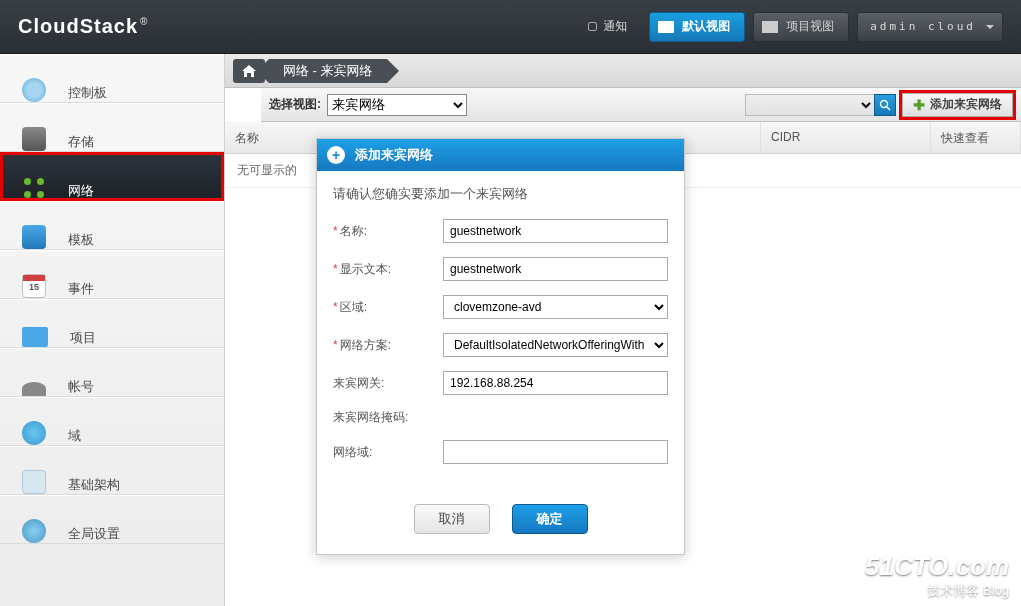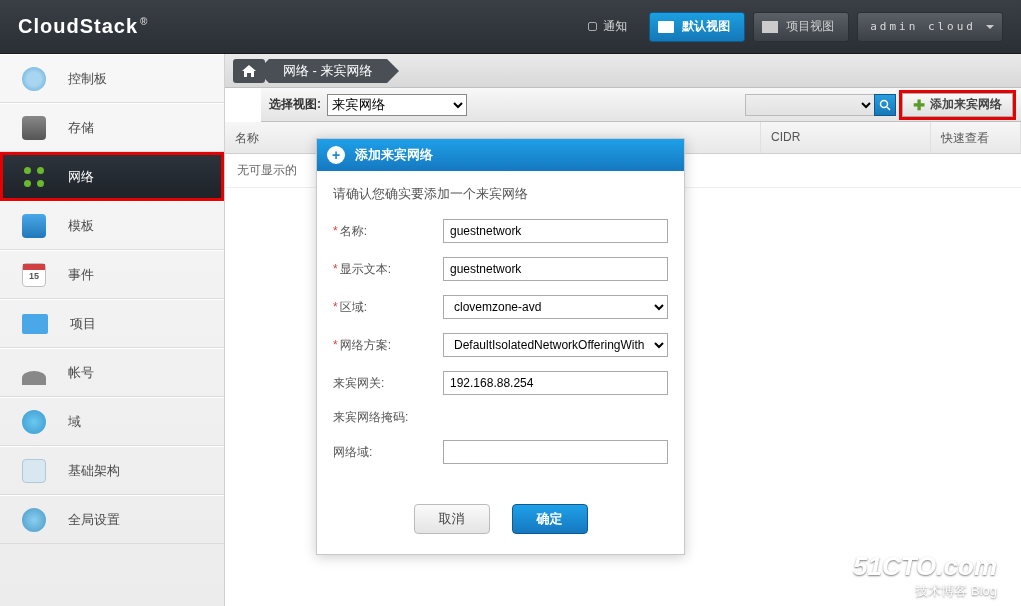--- a/index.html
+++ b/index.html
@@ -16,21 +16,21 @@
   .view-btn.active { background: linear-gradient(to bottom,#1b9fe0,#1578b8); border:1px solid #0d5a8e; font-weight:bold; }
   .view-btn.inactive { background: linear-gradient(to bottom,#5b6067,#3b4047); border:1px solid #2a2e35; color:#ccc; }
   .vb-icon { width:16px; height:12px; margin-right:8px; }
   .vb-icon.folder { background:#fff; border-radius:1px; }
   .vb-icon.grid { background:#ccc; }
   .user-drop { height:30px; padding:0 26px 0 12px; background:linear-gradient(to bottom,#5b6067,#3b4047); border:1px solid #2a2e35; color:#d9d9d9; border-radius:3px; display:flex; align-items:center; font-family:monospace; letter-spacing:3px; font-size:11px; position:relative; cursor:pointer; }
   .user-drop::after { content:""; position:absolute; right:8px; top:12px; border:4px solid transparent; border-top-color:#ccc; }
   
   
   .sidebar { position:absolute; left:0; top:54px; width:225px; bottom:0; background:linear-gradient(to bottom,#f7f7f7,#ececec); border-right:1px solid #d2d2d2; }
-  .side-item { height:49px; display:flex; align-items:center; padding-left:22px; border-bottom:1px solid #dcdcdc; border-top:1px solid #fff; color:#4a4a4a; font-size:13px; cursor:pointer; }
+  .side-item { height:49px; display:flex; align-items:flex-end; padding-left:22px; border-bottom:1px solid #dcdcdc; border-top:1px solid #fff; color:#4a4a4a; font-size:13px; cursor:pointer; }
   .side-item .sicon { width:24px; height:24px; margin-right:22px; border-radius:4px; flex-shrink:0; }
   .side-item.active { background:linear-gradient(to bottom,#2d343c,#1d2228); color:#fff; border-top:1px solid #3a3f46; border-bottom:1px solid #0a0a0a; outline:3px solid #e60000; outline-offset:-3px; }
   .sicon.dash{background:radial-gradient(circle,#a8d5f0 40%,#5aa8d8);border-radius:50%;}
   .sicon.inst{background:#d0e6f2;border:1px solid #a0c0d0;border-radius:4px;}
   .sicon.stor{background:linear-gradient(#888,#555);}
   .sicon.net{position:relative;}
   .sicon.net::before{content:"";position:absolute;width:7px;height:7px;background:#6ab82e;border-radius:50%;left:2px;top:2px;box-shadow:13px 0 #6ab82e,0 13px #6ab82e,13px 13px #6ab82e;}
   .sicon.tmpl{background:linear-gradient(#4aa8e8,#2178b8);}
   .sicon.evt{background:#fff;border:1px solid #c0c0c0;position:relative;}
   .sicon.evt::before{content:"15";position:absolute;width:100%;text-align:center;top:7px;font-size:9px;font-weight:bold;color:#555;}
@@ -77,21 +77,21 @@
   .frow{display:flex;align-items:center;margin-bottom:14px;}
   .flabel{width:110px;text-align:left;padding-right:8px;color:#555;font-size:12px;}
   .flabel .req{color:#e04040;margin-right:2px;}
   .finput{flex:1;height:24px;border:1px solid #aaa;padding:0 6px;font-size:12px;}
   select.finput{background:#fff;}
   .mbtns{display:flex;justify-content:center;gap:22px;padding:8px 0 20px;}
   .mbtn{width:76px;height:30px;border-radius:4px;font-size:13px;cursor:pointer;border:1px solid;}
   .mbtn.cancel{background:linear-gradient(#fafafa,#e4e4e4);border-color:#bbb;color:#444;}
   .mbtn.ok{background:linear-gradient(#1ea0e8,#1578c0);border-color:#0d5a8e;color:#fff;font-weight:bold;}
   
-  .watermark{position:absolute;right:24px;bottom:6px;color:#fff;text-align:right;font-family:Arial;text-shadow:0 1px 2px rgba(0,0,0,0.5);pointer-events:none;}
+  .watermark{position:absolute;right:12px;bottom:6px;color:#fff;text-align:right;font-family:Arial;text-shadow:0 1px 2px rgba(0,0,0,0.5);pointer-events:none;}
   .watermark .big{font-size:26px;font-weight:bold;font-style:italic;}
   .watermark .sm{font-size:13px;}
 </style>
 </head>
 <body>
 
 <div class="header">
   <div class="logo"><span>CloudStack</span><span class="reg">®</span></div>
   <div class="header-right">
     <div class="notif">

